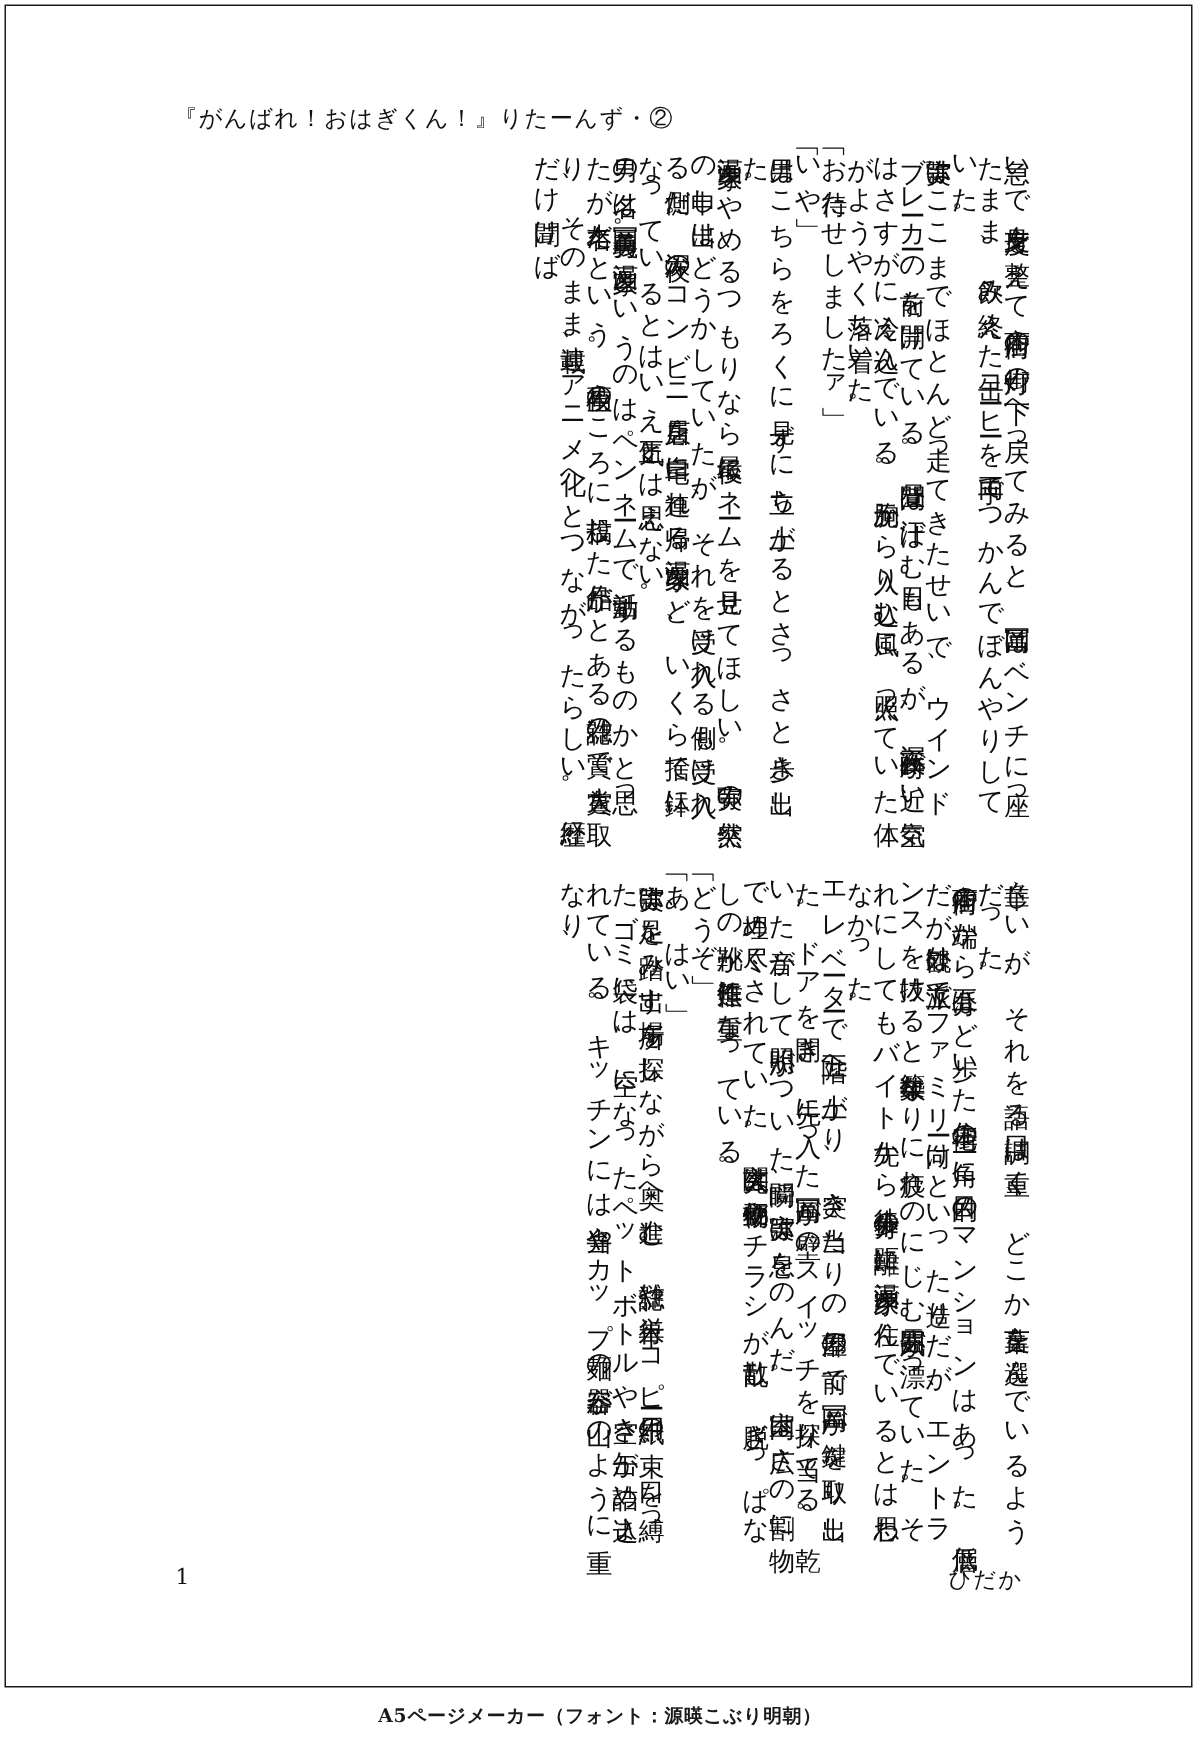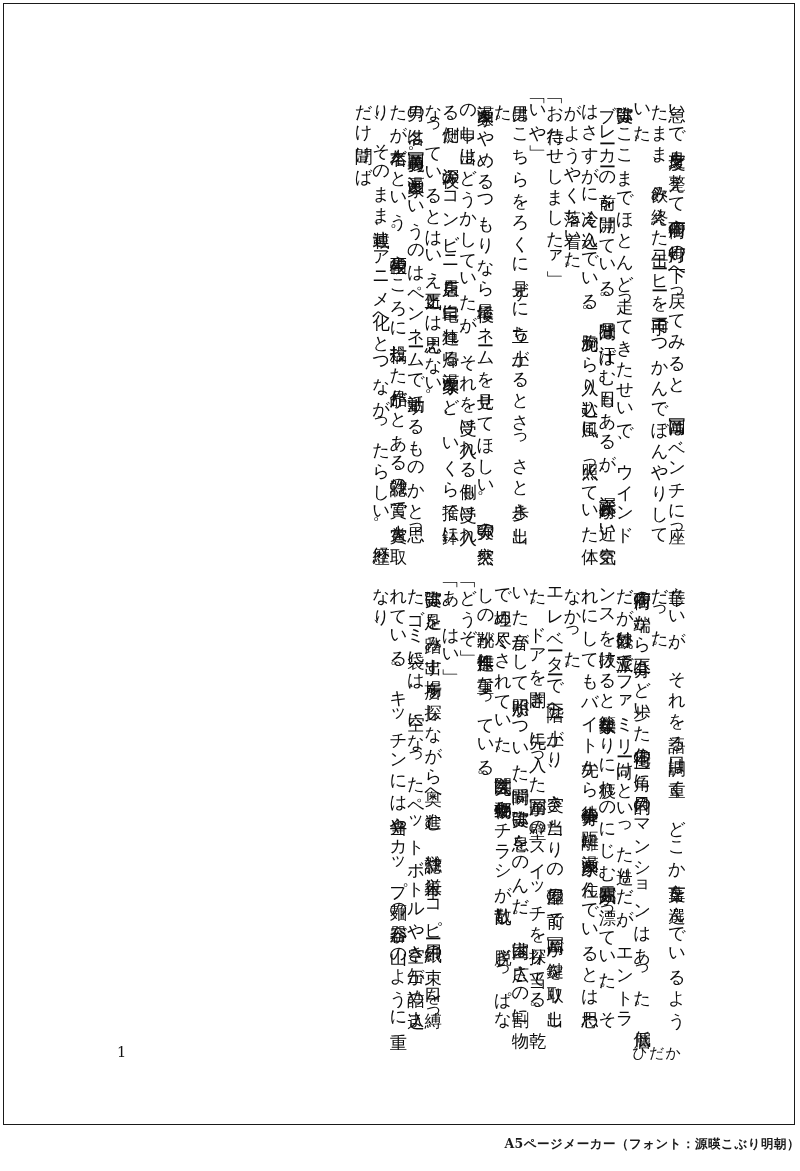--- a/index.html
+++ b/index.html
@@ -92,33 +92,34 @@
     white-space: nowrap;
     margin-left: 45px;
   }
 
   
   #sheet-caption {
     position: absolute;
     left: 0;
     top: 1136px;
     width: 800px;
-    text-align: right;
+    text-align: center;
     font-size: 12.5px;
     font-weight: bold;
     letter-spacing: 0.04em;
     color: #1a1a1a;
     white-space: nowrap;
   }
 </style>
 </head>
 <body>
 
 <div id="page-sheet">
 
+  <div id="running-header">『がんばれ！おはぎくん！』りたーんず・②</div>
 
   <div class="text-block" id="block-upper">
       <p>急いで身支度を整えて商店街の街灯の下へ戻ってみると、冨岡はベンチに座ったまま、飲み終えた缶コーヒーを両手でつかんでぼんやりしていた。</p>
       <p>実弥はここまでほとんど走ってきたせいで、ウインドブレーカーの前を開けている。昼間は汗ばむ日もあるが、深夜三時が近い空気はさすがに冷え込んでいる。胸元から入り込む風に、火照っていた体がようやく落ち着いた。</p>
       <p>「お待たせしましたァ」</p>
       <p>「いや」</p>
       <p>男はこちらをろくに見ずに立ち上がるとさっさと歩き出した。</p>
       <p>漫画家をやめるつもりなら最後にネームを見せてほしい。実弥の突然の申し出はどうかしていたが、それを受け入れる側も受け入れる側だ。深夜のコンビニ店員を自宅に連れ帰る漫画家など、いくら捨て鉢になっているとはいえ正気とは思えない。</p>
       <p>男の名は冨岡義勇。漫画家というのはペンネームで活動するものかと思ったが本名だという。高校生のころに投稿した作品がとある雑誌の賞で大賞を取り、そのまま連載、アニメ化へとつながったらしい。経歴だけ聞けば</p>
     </div>

